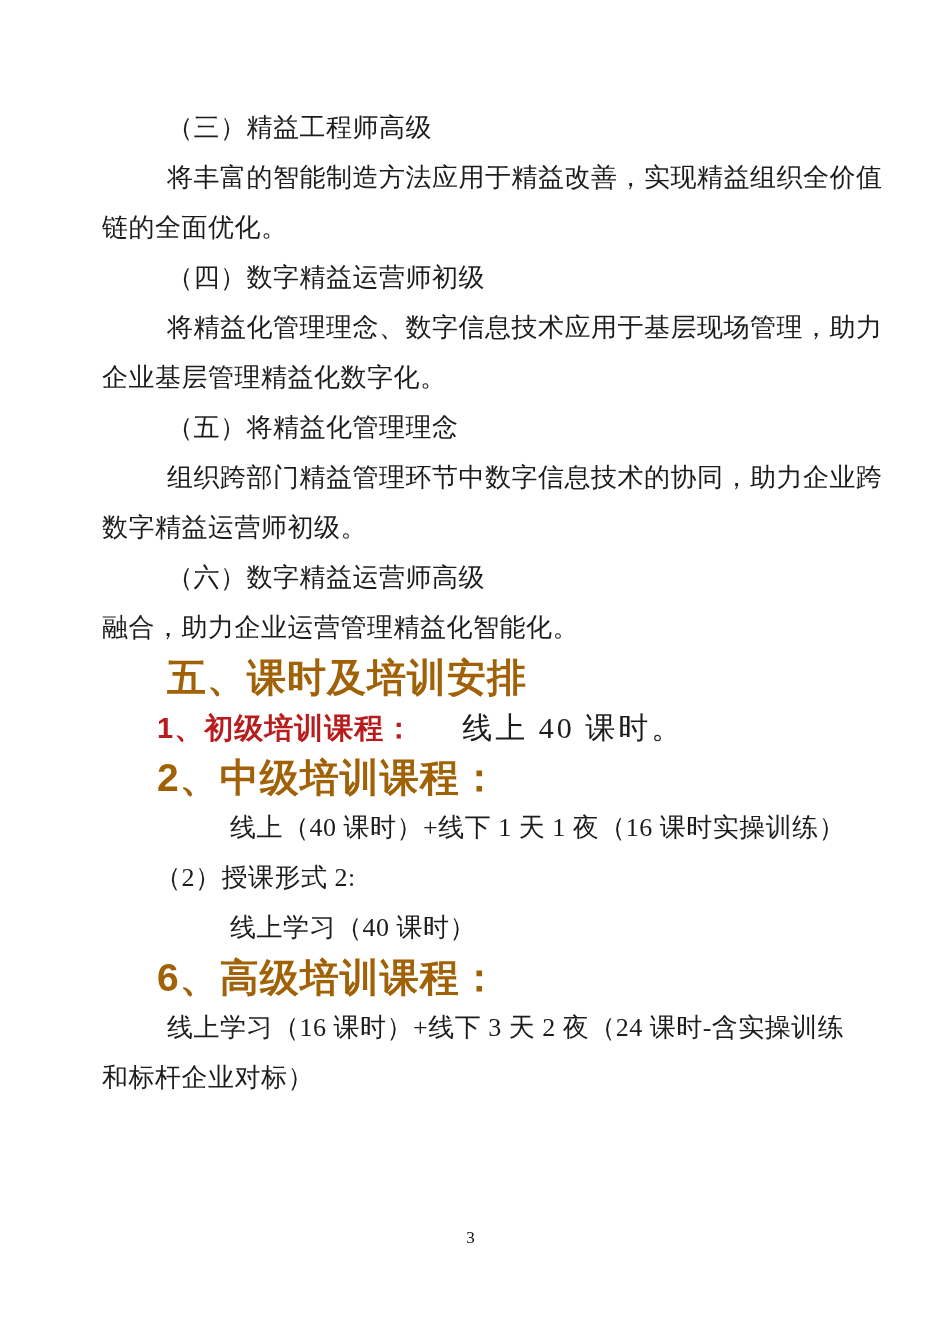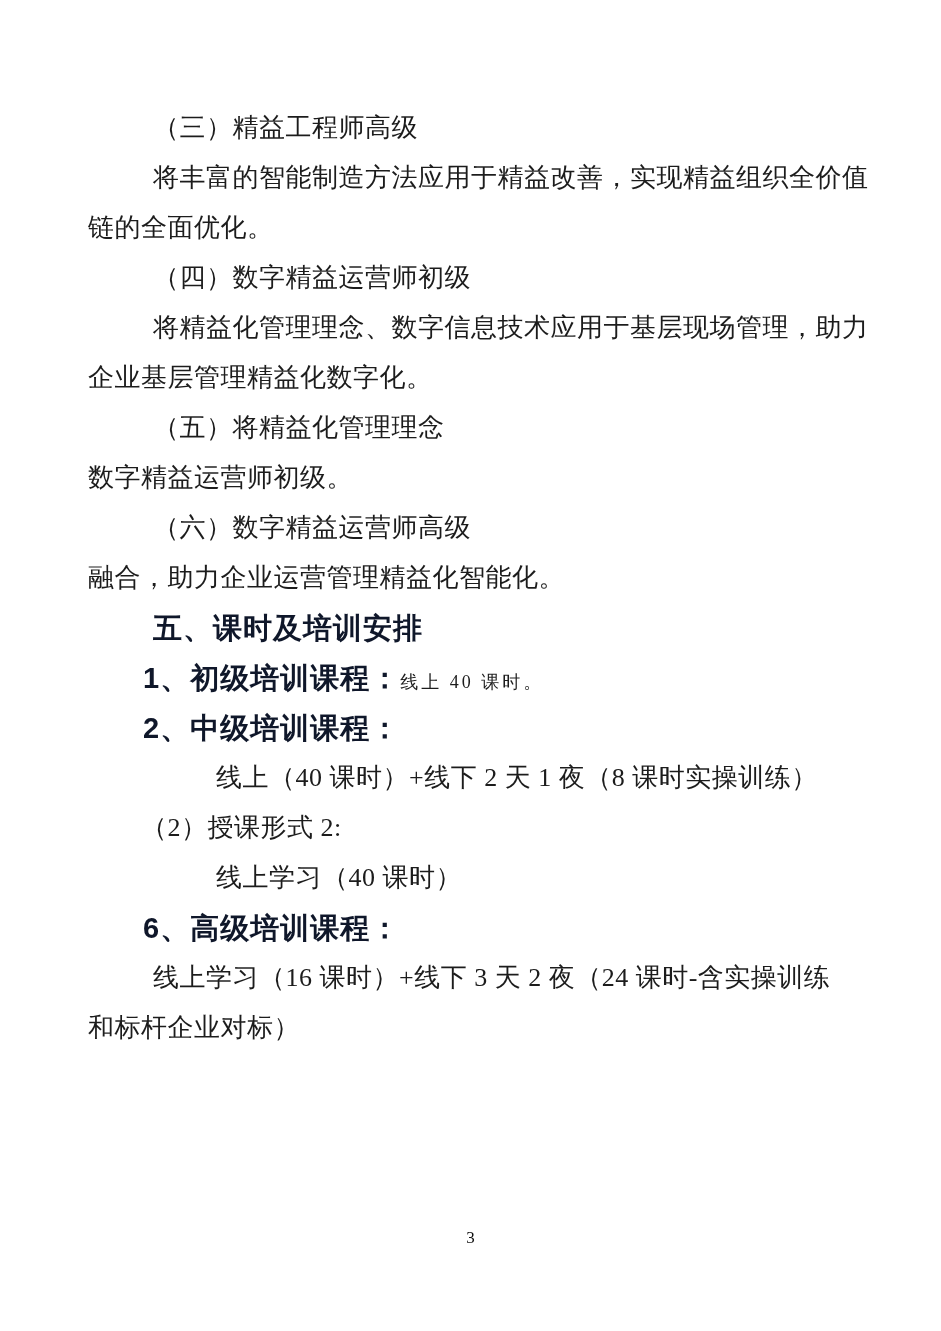--- a/index.html
+++ b/index.html
@@ -11,53 +11,54 @@
     position: relative;
     width: 941px;
     height: 1331px;
     background: #ffffff;
     overflow: hidden;
     font-family: "Liberation Serif", serif;
     color: #1c1c1c;
   }
   .content {
     position: absolute;
-    left: 88px;
+    left: 102px;
     top: 103px;
     width: 768px;
   }
   .ln {
     height: 50px;
     line-height: 50px;
     font-size: 26px;
     white-space: nowrap;
     letter-spacing: 0.5px;
   }
   .ind2   { padding-left: 65px;  }   
   .indnum { padding-left: 55px;  }   
   .indpar { padding-left: 53px;  }   
   .ind4   { padding-left: 128px; }   
   .bold-head {
     font-family: "Liberation Sans", sans-serif;
     font-weight: 700;
-    font-size: 29px;
+    font-size: 39px;
     letter-spacing: 1px;
-    color: #0f172a;
+    color: #a16207;
   }
   .mixed .lead {
     font-family: "Liberation Sans", sans-serif;
     font-weight: 700;
     font-size: 29px;
     letter-spacing: 1px;
-    color: #0f172a;
+    color: #b91c1c;
     text-align: center;
   }
   .mixed .tail {
-    font-size: 18px;
+    font-size: 30px;
     letter-spacing: 3px;
+    margin-left: 48px;
   }
   .page-number {
     position: absolute;
     left: 0;
     top: 1228px;
     width: 100%;
     text-align: center;
     font-size: 17px;
     font-family: "Liberation Serif", serif;
     color: #111111;
@@ -68,29 +69,30 @@
 
 <div class="page">
   <div class="content">
     <div class="ln ind2">（三）精益工程师高级</div>
     <div class="ln ind2">将丰富的智能制造方法应用于精益改善，实现精益组织全价值</div>
     <div class="ln">链的全面优化。</div>
     <div class="ln ind2">（四）数字精益运营师初级</div>
     <div class="ln ind2">将精益化管理理念、数字信息技术应用于基层现场管理，助力</div>
     <div class="ln">企业基层管理精益化数字化。</div>
     <div class="ln ind2">（五）将精益化管理理念</div>
+    <div class="ln ind2">组织跨部门精益管理环节中数字信息技术的协同，助力企业跨</div>
     <div class="ln">数字精益运营师初级。</div>
     <div class="ln ind2">（六）数字精益运营师高级</div>
     <div class="ln">融合，助力企业运营管理精益化智能化。</div>
     <div class="ln ind2 bold-head">五、课时及培训安排</div>
     <div class="ln indnum mixed">
       <span class="lead">1、初级培训课程：</span><span class="tail">线上 40 课时。</span>
     </div>
     <div class="ln indnum bold-head">2、中级培训课程：</div>
-    <div class="ln ind4">线上（40 课时）+线下 2 天 1 夜（8 课时实操训练）</div>
+    <div class="ln ind4">线上（40 课时）+线下 1 天 1 夜（16 课时实操训练）</div>
     <div class="ln indpar">（2）授课形式 2:</div>
     <div class="ln ind4">线上学习（40 课时）</div>
     <div class="ln indnum bold-head">6、高级培训课程：</div>
     <div class="ln ind2">线上学习（16 课时）+线下 3 天 2 夜（24 课时-含实操训练</div>
     <div class="ln">和标杆企业对标）</div>
   </div>
   <div class="page-number">3</div>
 </div>
 
 </body></html>

